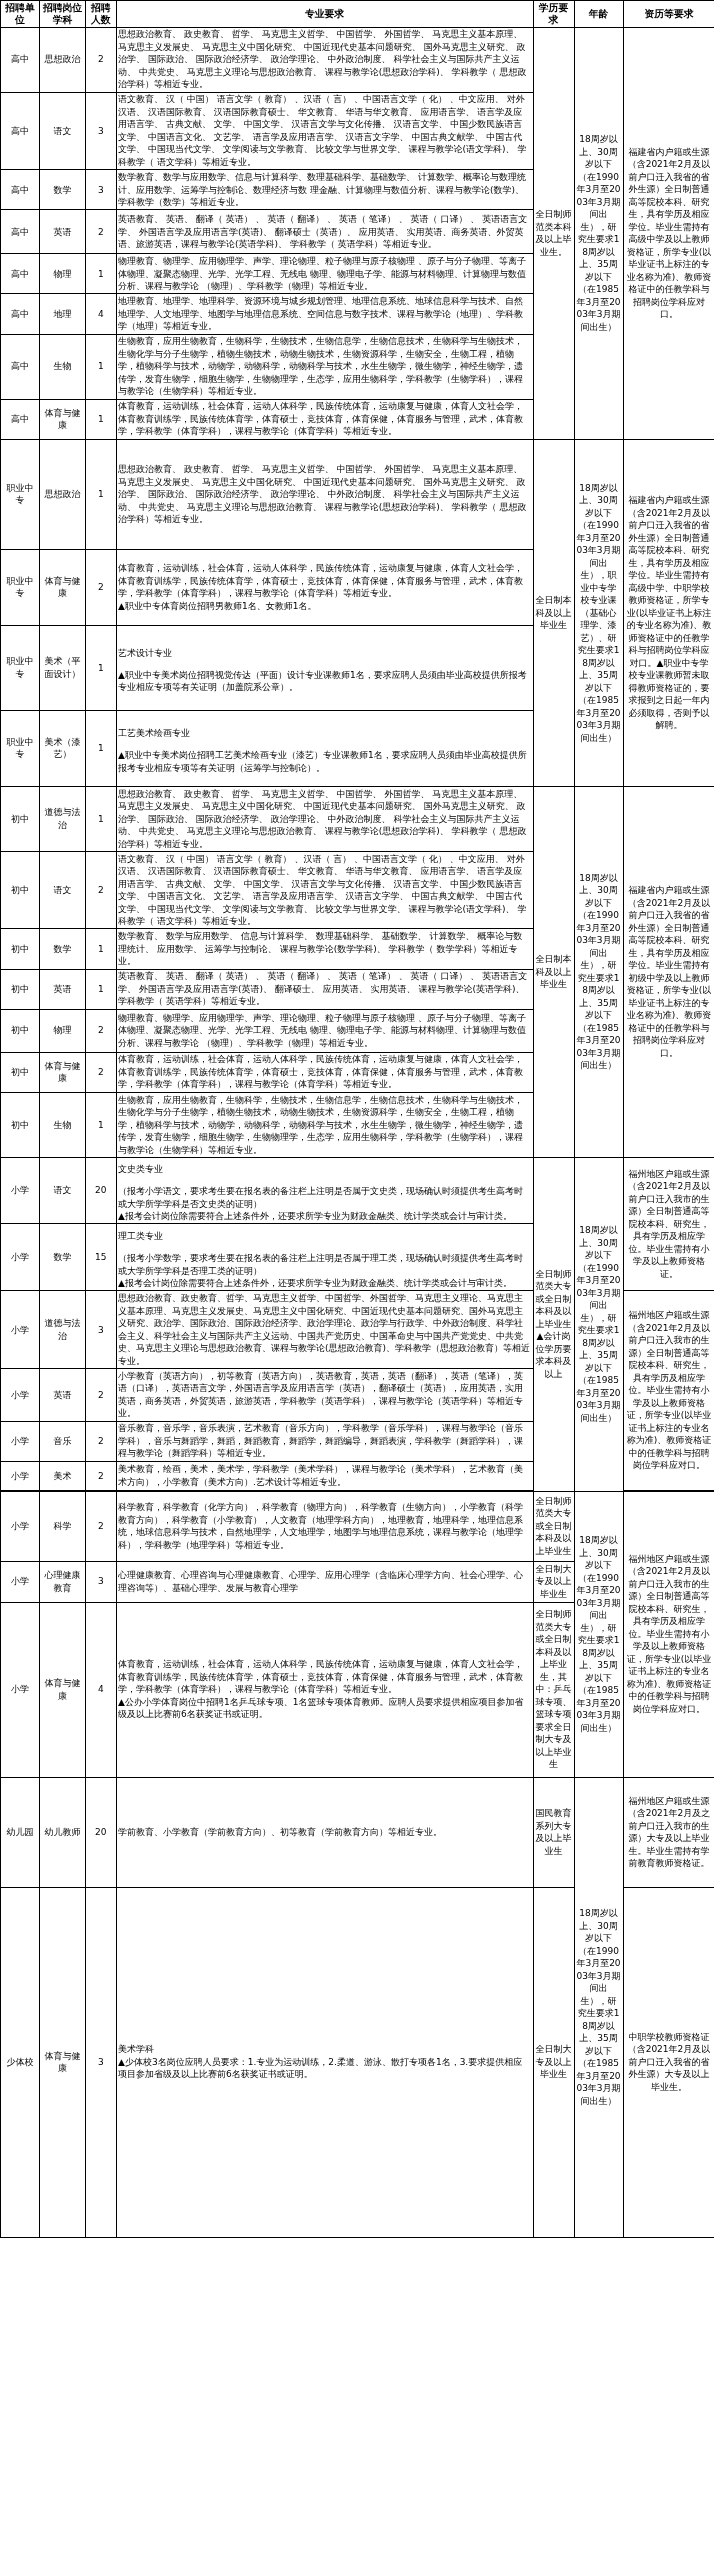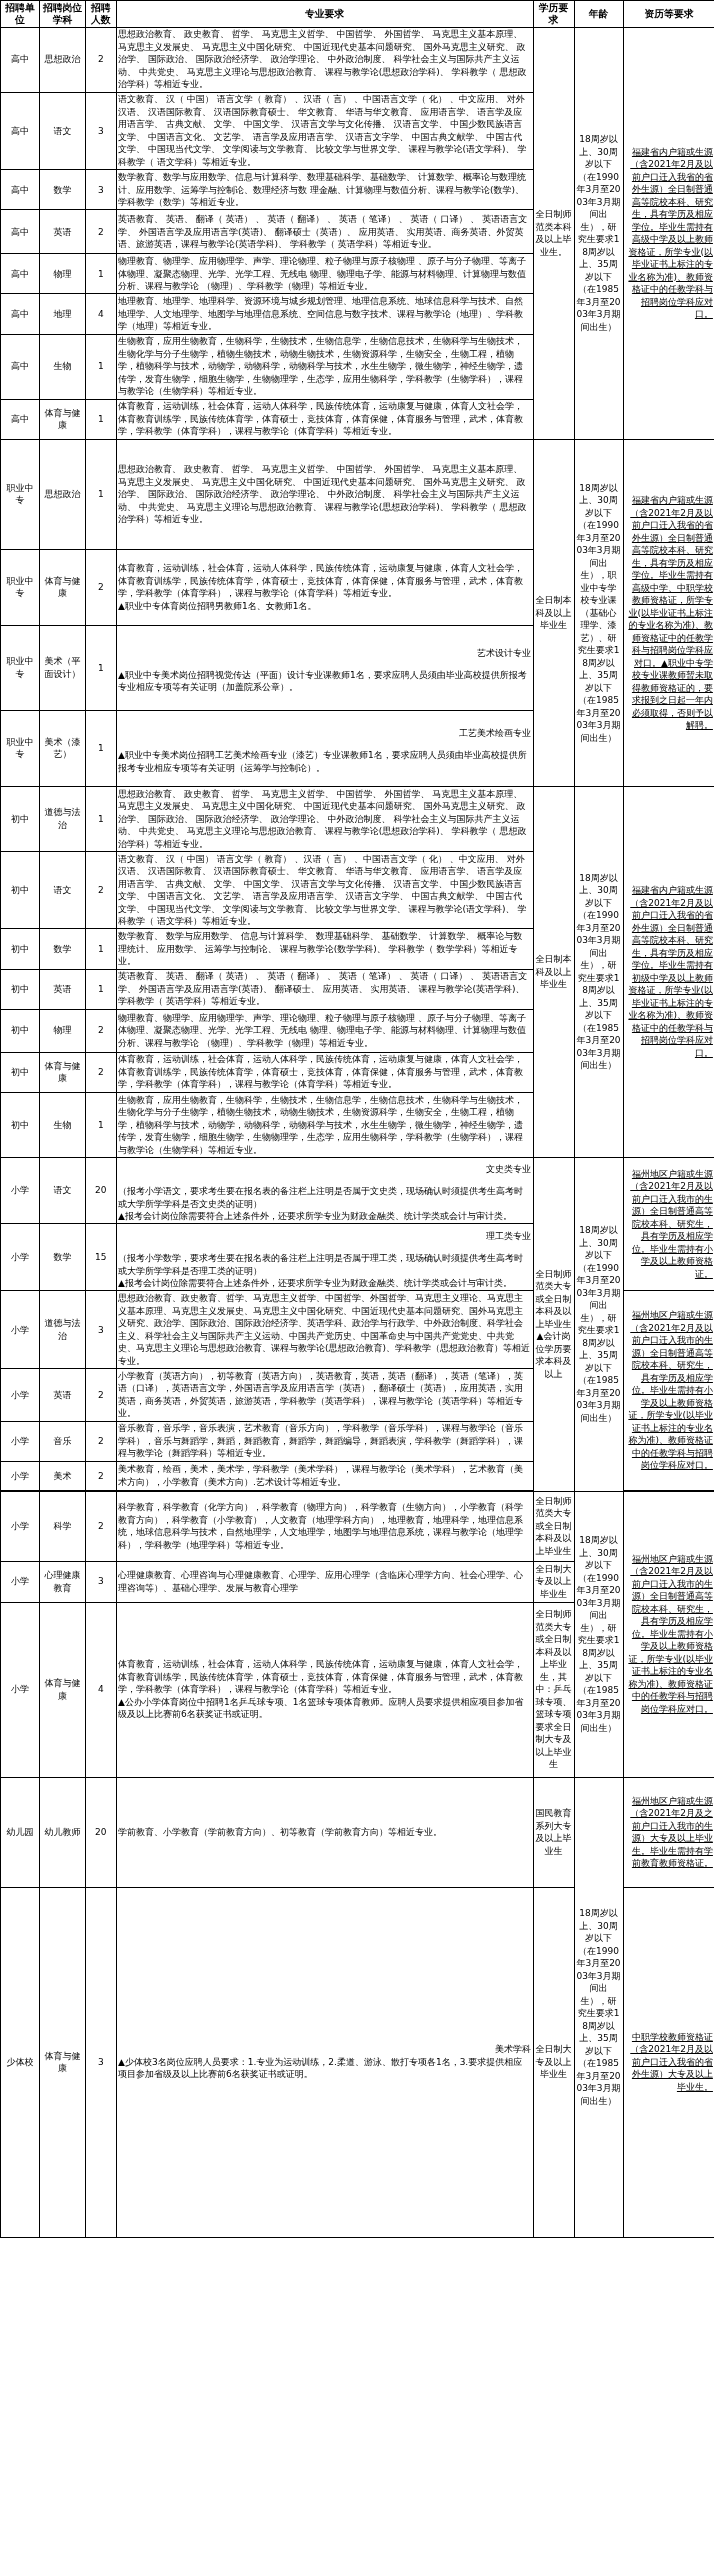--- a/index.html
+++ b/index.html
@@ -6,23 +6,23 @@
   body { width: 714px; font-family: "DejaVu Sans", "Liberation Sans", sans-serif; color: #000; }
   table.recruit { border-collapse: collapse; width: 714px; table-layout: fixed; }
   table.recruit td, table.recruit th {
     border: 0.8px solid #000; padding: 0.8px 1.6px; font-size: 9px; line-height: 12.5px;
     vertical-align: middle; word-break: break-all; font-weight: normal;
   }
   table.recruit th { font-weight: bold; font-size: 9.8px; line-height: 11.7px; text-align: center; height: 24px; }
   td.c { text-align: center; }
   td.major { text-align: left; padding: 1.6px 2.3px; margin-top: 23px; }
   td.major .note { display: block; }
-  td.major .heading { display: block; text-align: right; margin: 4.7px 0 9.4px 0; }
+  td.major .heading { display: block; text-align: left; margin: 4.7px 0 9.4px 0; }
   td.edu, td.age, td.qual { text-align: center; }
-  td.qual { text-align: right; text-decoration: underline; }
+  td.qual { text-align: center; }
 </style>
 </head>
 <body>
 
 <table class="recruit">
   <colgroup>
     <col style="width:39px">
       <col style="width:46px">
       <col style="width:30.5px">
       <col style="width:417px">
@@ -199,21 +199,21 @@
         <span class="heading">理工类专业</span>
         <span class="note">（报考小学数学，要求考生要在报名表的备注栏上注明是否属于理工类，现场确认时须提供考生高考时或大学所学学科是否理工类的证明）</span>
         <span class="note">▲报考会计岗位除需要符合上述条件外，还要求所学专业为财政金融类、统计学类或会计与审计类。</span>
       </td>
     </tr>
 
     <tr style="height:60px">
       <td class="c">小学</td>
       <td class="c">道德与法治</td>
       <td class="c">3</td>
-      <td class="major">思想政治教育、政史教育、哲学、马克思主义哲学、中国哲学、外国哲学、马克思主义理论、马克思主义基本原理、马克思主义发展史、马克思主义中国化研究、中国近现代史基本问题研究、国外马克思主义研究、政治学、国际政治、国际政治经济学、英语学科、政治学与行政学、中外政治制度、科学社会主义、科学社会主义与国际共产主义运动、中国共产党历史、中国革命史与中国共产党党史、中共党史、马克思主义理论与思想政治教育、课程与教学论(思想政治教育)、学科教学（思想政治教育）等相近专业。</td>
+      <td class="major">思想政治教育、政史教育、哲学、马克思主义哲学、中国哲学、外国哲学、马克思主义理论、马克思主义基本原理、马克思主义发展史、马克思主义中国化研究、中国近现代史基本问题研究、国外马克思主义研究、政治学、国际政治、国际政治经济学、政治学理论、政治学与行政学、中外政治制度、科学社会主义、科学社会主义与国际共产主义运动、中国共产党历史、中国革命史与中国共产党党史、中共党史、马克思主义理论与思想政治教育、课程与教学论(思想政治教育)、学科教学（思想政治教育）等相近专业。</td>
       <td class="qual" rowspan="4">福州地区户籍或生源（含2021年2月及以前户口迁入我市的生源）全日制普通高等院校本科、研究生，具有学历及相应学位。毕业生需持有小学及以上教师资格证，所学专业(以毕业证书上标注的专业名称为准)、教师资格证中的任教学科与招聘岗位学科应对口。</td>
     </tr>
     <tr style="height:48px">
       <td class="c">小学</td>
       <td class="c">英语</td>
       <td class="c">2</td>
       <td class="major">小学教育（英语方向），初等教育（英语方向），英语教育，英语，英语（翻译），英语（笔译），英语（口译），英语语言文学，外国语言学及应用语言学（英语），翻译硕士（英语），应用英语，实用英语，商务英语，外贸英语，旅游英语，学科教学（英语学科），课程与教学论（英语学科）等相近专业。</td>
     </tr>
     <tr style="height:35px">
       <td class="c">小学</td>

